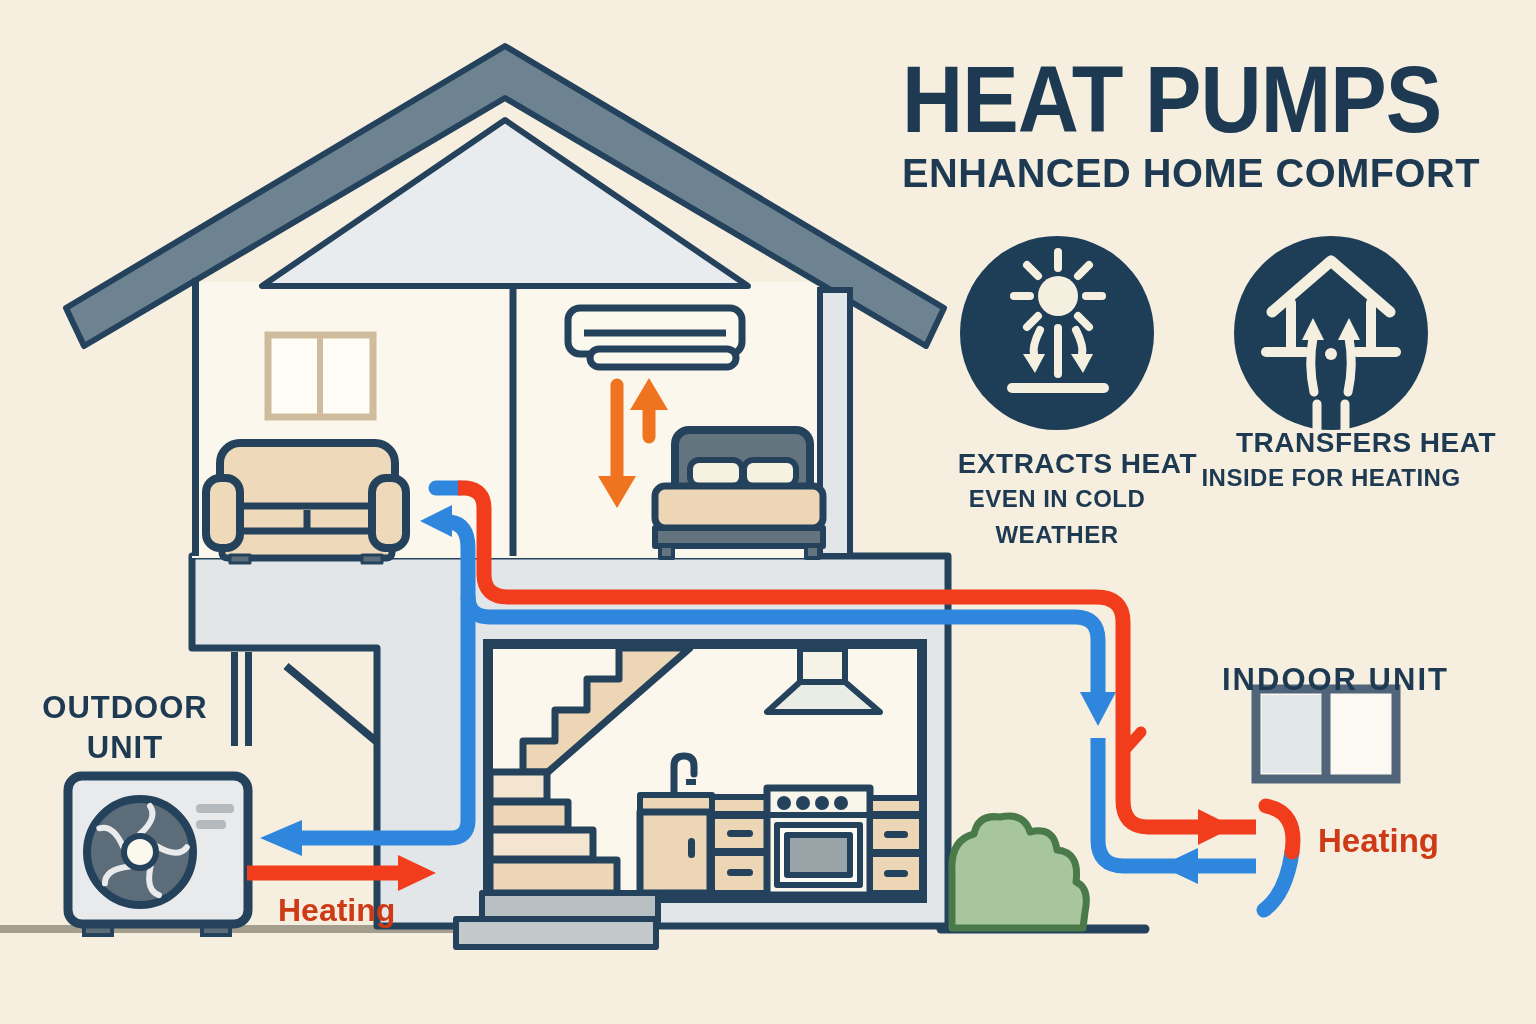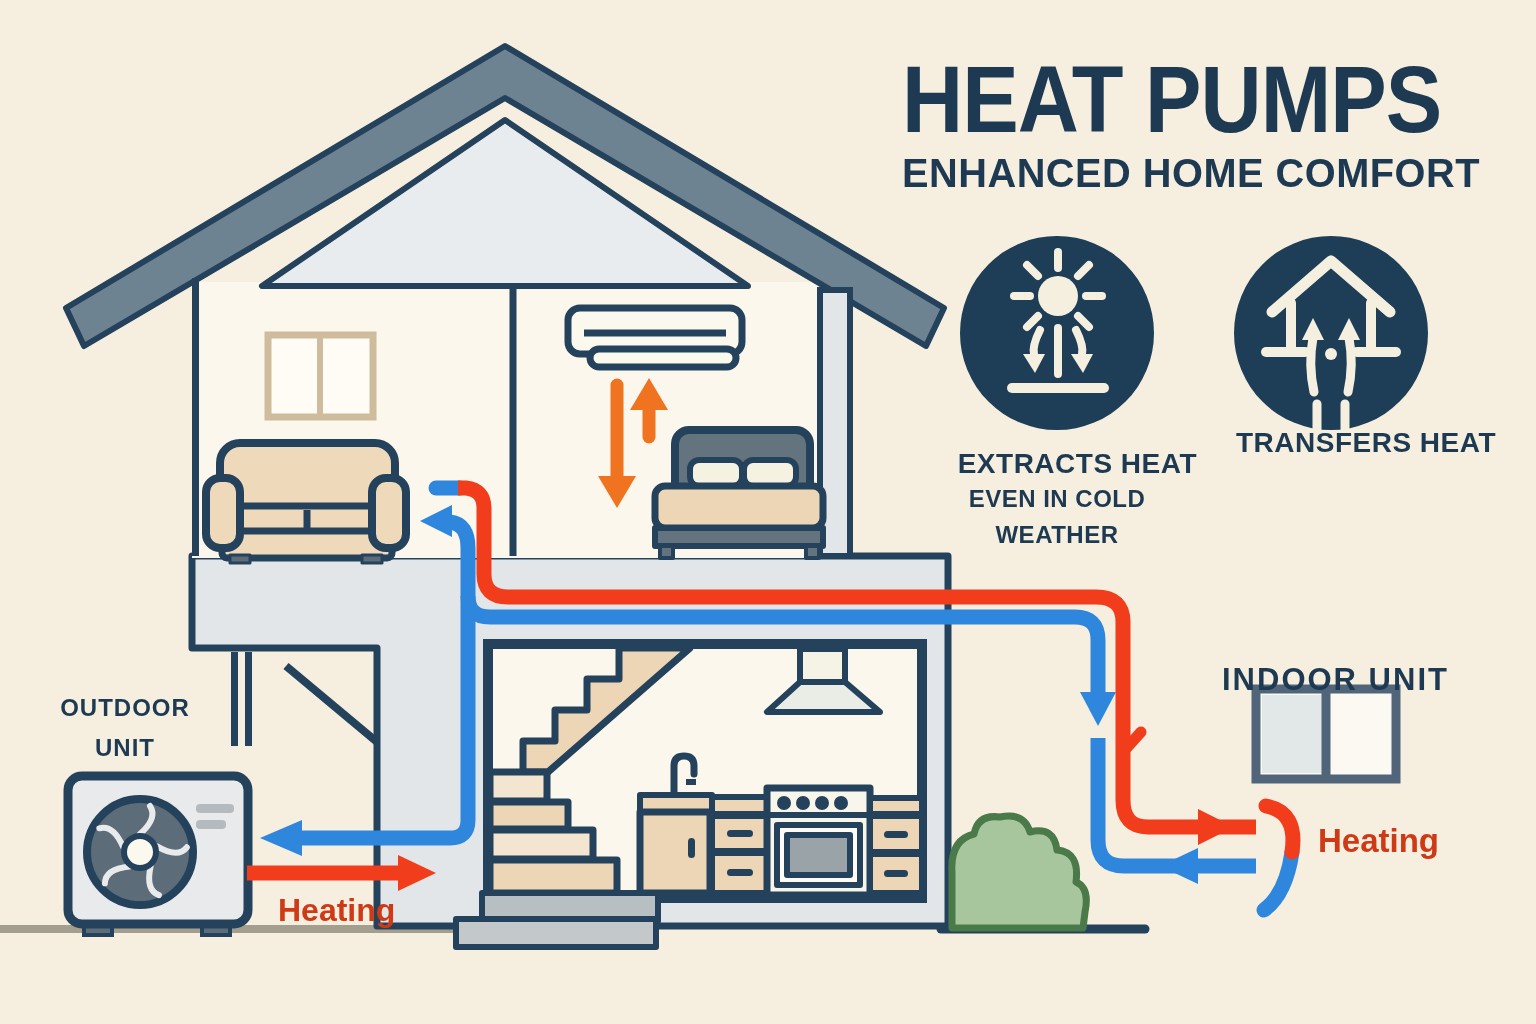--- a/index.html
+++ b/index.html
@@ -9,21 +9,21 @@
   .t{position:absolute;color:#1d3a52;}
   .title{left:902px;top:46px;font-size:94px;font-weight:700;letter-spacing:-1px;
          transform:scaleX(.90);transform-origin:left top;white-space:nowrap;}
   .subtitle{left:902px;top:150px;font-size:41px;font-weight:700;letter-spacing:.5px;
             transform:scaleX(.97);transform-origin:left top;white-space:nowrap;}
   .caption{position:absolute;text-align:center;color:#1d3a52;}
   .cap1{left:917px;top:447px;width:280px;}
   .cap2{left:1166px;top:426px;width:330px;}
   .caption .ct{font-size:28px;font-weight:700;line-height:34px;letter-spacing:.5px;text-align:right;}
   .caption .cl{font-size:24px;font-weight:700;line-height:36px;letter-spacing:.5px;}
-  .outdoor-label{left:30px;top:688px;width:190px;text-align:center;font-size:24px;font-weight:700;
+  .outdoor-label{left:30px;top:688px;width:190px;text-align:center;font-size:31px;font-weight:700;
                  line-height:40px;white-space:pre-line;letter-spacing:1px;}
   .indoor-label{left:1222px;top:640px;font-size:31px;font-weight:700;letter-spacing:2px;white-space:nowrap;margin-top:22px;}
   .heat-left{left:278px;top:892px;font-size:32px;font-weight:600;color:#cf3a16;}
   .legend-heat{left:1318px;top:822px;font-size:33px;font-weight:600;color:#cf3a16;}
   .legend-circ{left:1318px;top:862px;font-size:33px;font-weight:600;color:#2e87dd;}
 </style>
 </head>
 <body>
 
 <div class="canvas">
@@ -241,20 +241,21 @@
   <div class="t subtitle">ENHANCED HOME COMFORT</div>
 
   <div class="caption cap1">
     <div class="ct">EXTRACTS HEAT</div>
     <div class="cl">EVEN IN COLD</div>
     <div class="cl">WEATHER</div>
   </div>
 
   <div class="caption cap2">
     <div class="ct">TRANSFERS HEAT</div>
+    <div class="cl">INSIDE FOR HEATING</div>
   </div>
 
   <div class="t outdoor-label">OUTDOOR
 UNIT</div>
   <div class="t indoor-label">INDOOR UNIT</div>
   <div class="t heat-left">Heating</div>
   <div class="t legend-heat">Heating</div>
 
 </div>
 

